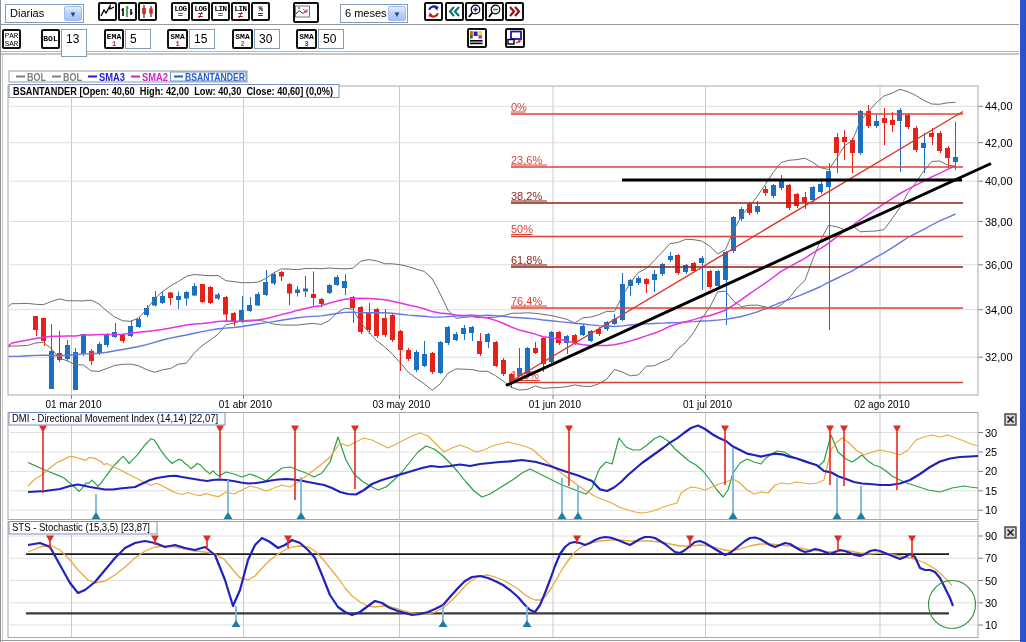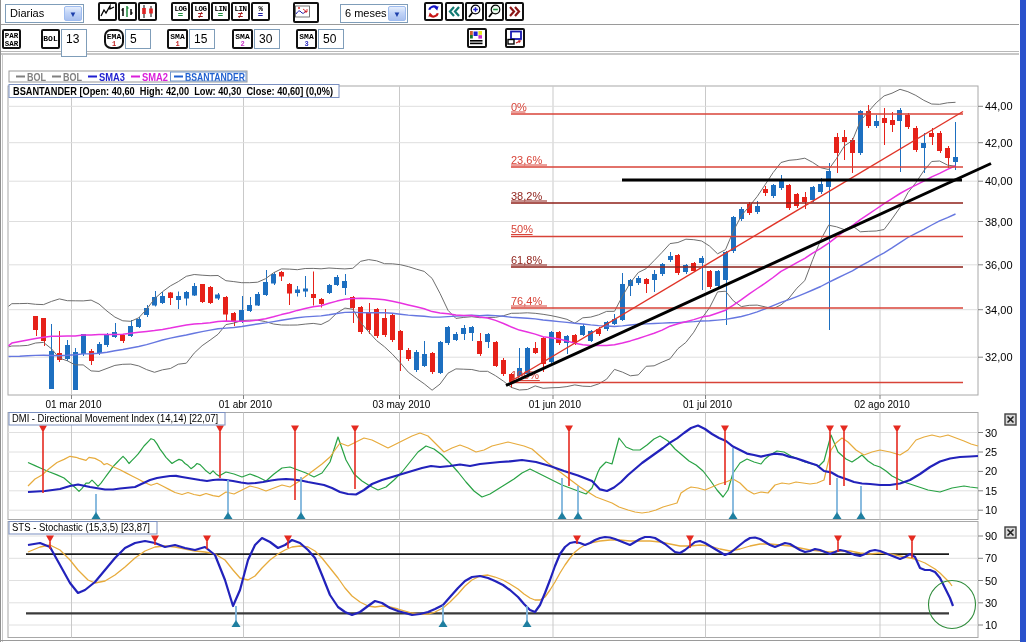--- a/index.html
+++ b/index.html
@@ -530,27 +530,27 @@
       <path d="M6.2,5.5 L10.8,5.5" stroke="#1a8a3a" stroke-width="1.5"></path>
       <line x1="5.2" y1="8.8" x2="2" y2="13" stroke="#000" stroke-width="1.8"></line>
     </svg>
   </div>
 <div style="position:absolute;left:505px;top:2px;width:19px;height:19px;background:#fff;border:2px solid #111;box-sizing:border-box;border-radius:2px">
     <svg width="15" height="15" viewBox="0 0 15 15" style="display:block">
       <path d="M3,3 L7,7.5 L3,12 M8,3 L12,7.5 L8,12" stroke="#8c1616" stroke-width="2.2" fill="none"></path>
     </svg>
   </div>
 <div style="position:absolute;left:2px;top:29px;width:19px;height:20px;background:#fff;border:2px solid #111;box-sizing:border-box;border-radius:2px;text-align:center">
-    <div style="font-family:'Liberation Mono',monospace;font-weight:bold;font-size:7.5px;line-height:8px;margin-top:0.5px">PAR<br>SAR</div>
+    <div style="font-family:'Liberation Mono',monospace;font-weight:normal;font-size:7.5px;line-height:8px;margin-top:0.5px">PAR<br>SAR</div>
   </div>
 <div style="position:absolute;left:41px;top:29px;width:19px;height:20px;background:#fff;border:2px solid #111;box-sizing:border-box;border-radius:2px;text-align:center">
     <div style="font-family:'Liberation Mono',monospace;font-weight:bold;font-size:8px;line-height:16px">BOL</div>
   </div>
 <div style="position:absolute;left:61px;top:29px;width:26px;height:28px;background:#fff;border:1px solid #7f9db9;box-sizing:border-box;font:12px 'Liberation Sans',sans-serif;line-height:18px;padding-left:4px">13</div>
-<div style="position:absolute;left:104px;top:29px;width:20px;height:20px;background:#fff;border:2px solid #111;box-sizing:border-box;border-radius:7px;text-align:center">
+<div style="position:absolute;left:104px;top:29px;width:20px;height:20px;background:#fff;border:2px solid #111;box-sizing:border-box;border-radius:2px;text-align:center">
     <div style="font-family:'Liberation Mono',monospace;font-weight:bold;font-size:8px;line-height:9px;margin-top:1px">EMA</div>
     <div style="font-family:'Liberation Mono',monospace;font-weight:bold;font-size:7px;line-height:7px;color:#c02020">1</div>
   </div>
 <div style="position:absolute;left:125px;top:29px;width:26px;height:20px;background:#fff;border:1px solid #7f9db9;box-sizing:border-box;font:12px 'Liberation Sans',sans-serif;line-height:18px;padding-left:4px">5</div>
 <div style="position:absolute;left:167px;top:29px;width:21px;height:20px;background:#fff;border:2px solid #111;box-sizing:border-box;border-radius:2px;text-align:center">
     <div style="font-family:'Liberation Mono',monospace;font-weight:bold;font-size:8px;line-height:9px;margin-top:1px">SMA</div>
     <div style="font-family:'Liberation Mono',monospace;font-weight:bold;font-size:7px;line-height:7px;color:#c02020">1</div>
   </div>
 <div style="position:absolute;left:189px;top:29px;width:26px;height:20px;background:#fff;border:1px solid #7f9db9;box-sizing:border-box;font:12px 'Liberation Sans',sans-serif;line-height:18px;padding-left:4px">15</div>
 <div style="position:absolute;left:232px;top:29px;width:21px;height:20px;background:#fff;border:2px solid #111;box-sizing:border-box;border-radius:2px;text-align:center">

